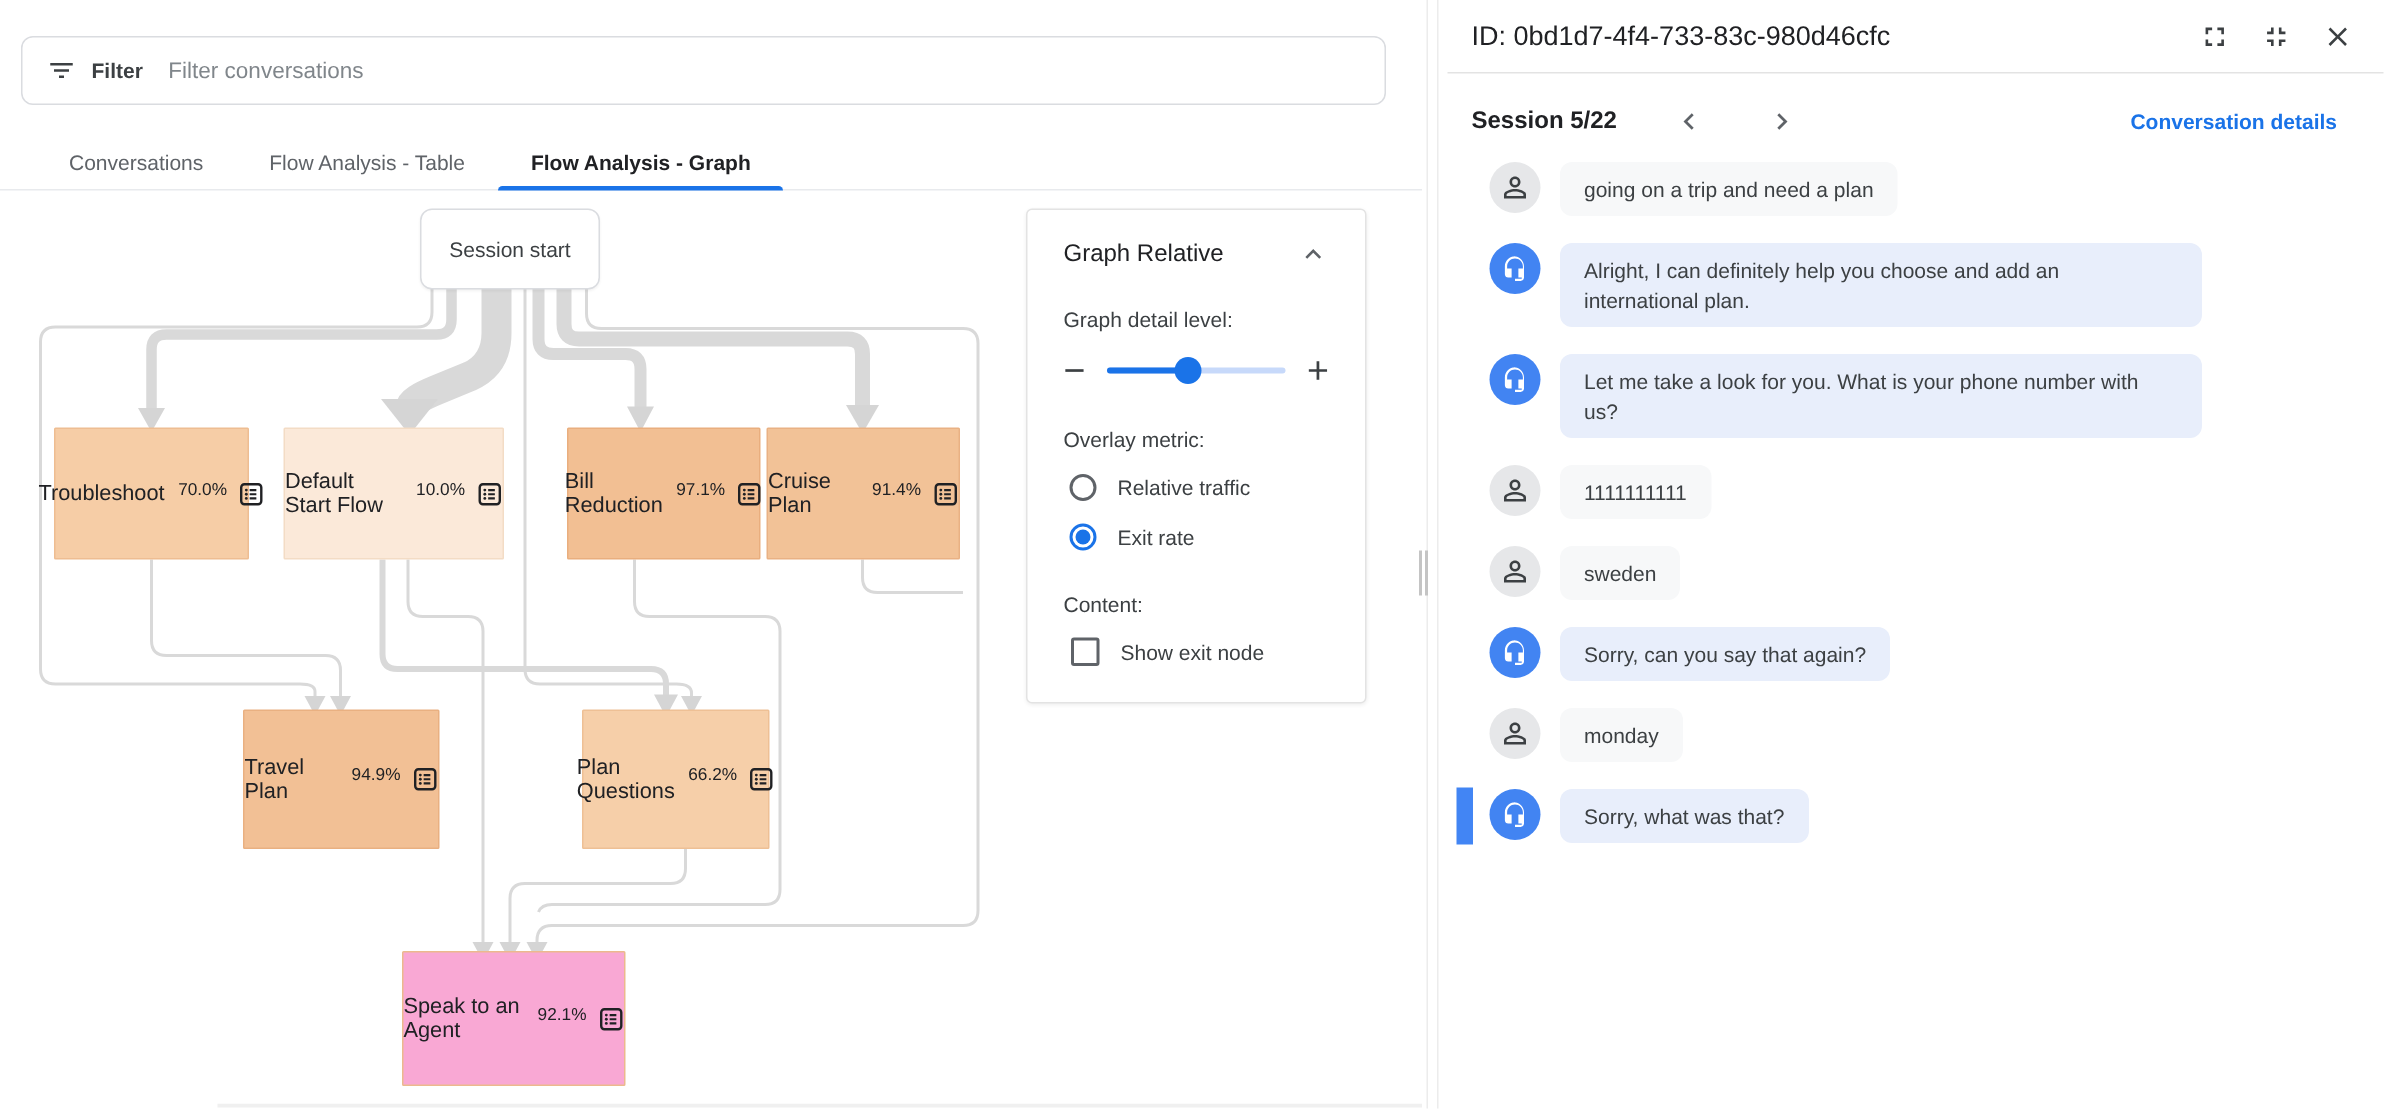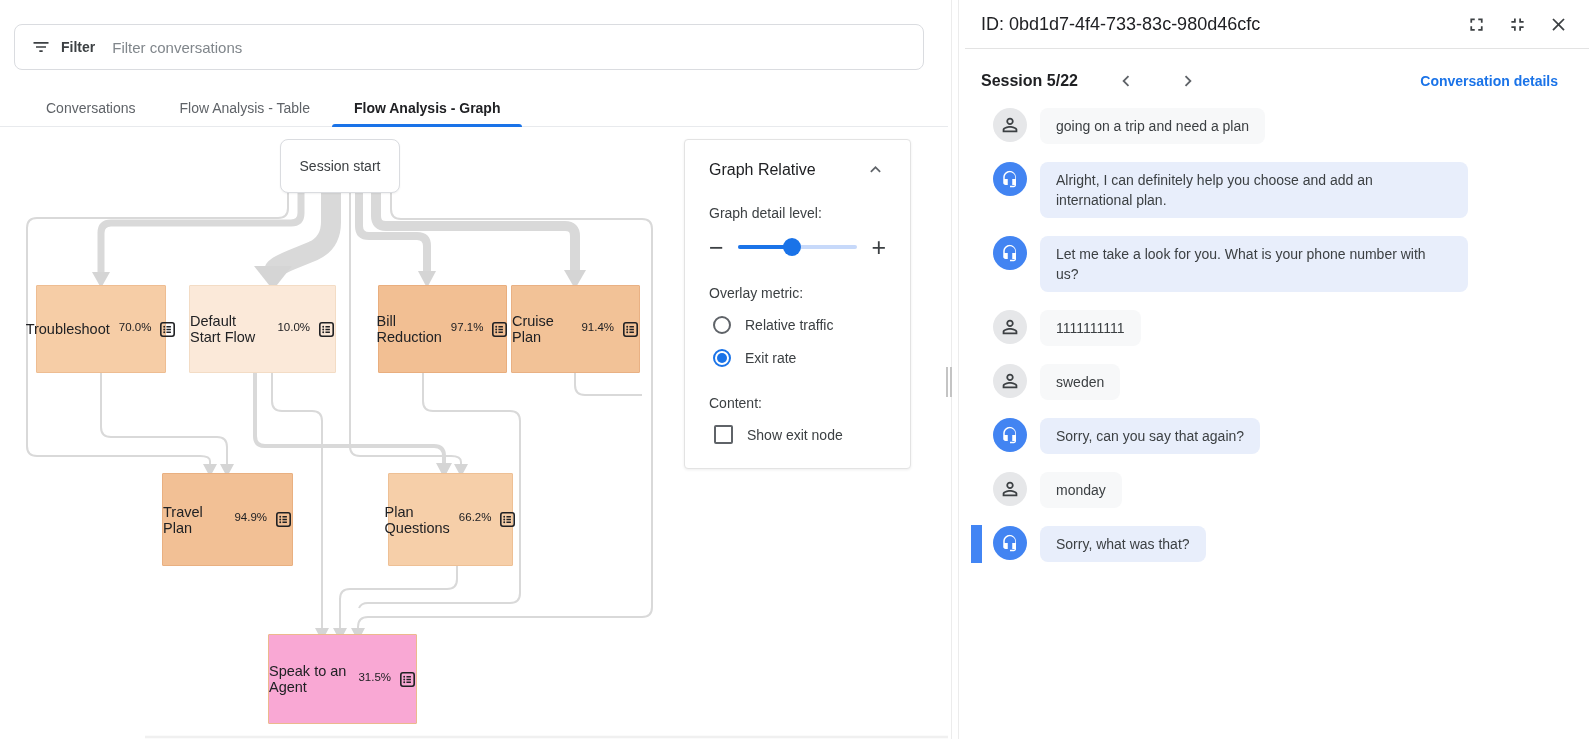--- a/index.html
+++ b/index.html
@@ -211,21 +211,21 @@
     <circle cx="4.9" cy="5.4" r="0.9" fill="currentColor"></circle>
     <circle cx="4.9" cy="8" r="0.9" fill="currentColor"></circle>
     <circle cx="4.9" cy="10.6" r="0.9" fill="currentColor"></circle>
     <path d="M7 5.4h4.2M7 8h4.2M7 10.6h4.2" stroke="currentColor" stroke-width="1.3" fill="none"></path>
   </svg>
 </div>
       </div>
       <div class="flow-node" style="left: 268px; top: 634px; width: 149px; height: 90px; background: #f9a8d4; border-color: rgb(236, 185, 141);">
         <div class="node-title">Speak to an Agent</div>
         <div class="node-sub">
-          <span class="node-pct">31.5%</span>
+          <span class="node-pct">92.1%</span>
   <svg class="node-icon" viewBox="0 0 16 16">
     <rect x="1.7" y="1.7" width="12.6" height="12.6" rx="2" fill="none" stroke="currentColor" stroke-width="1.5"></rect>
     <circle cx="4.9" cy="5.4" r="0.9" fill="currentColor"></circle>
     <circle cx="4.9" cy="8" r="0.9" fill="currentColor"></circle>
     <circle cx="4.9" cy="10.6" r="0.9" fill="currentColor"></circle>
     <path d="M7 5.4h4.2M7 8h4.2M7 10.6h4.2" stroke="currentColor" stroke-width="1.3" fill="none"></path>
   </svg>
 </div>
       </div>
     </div>

